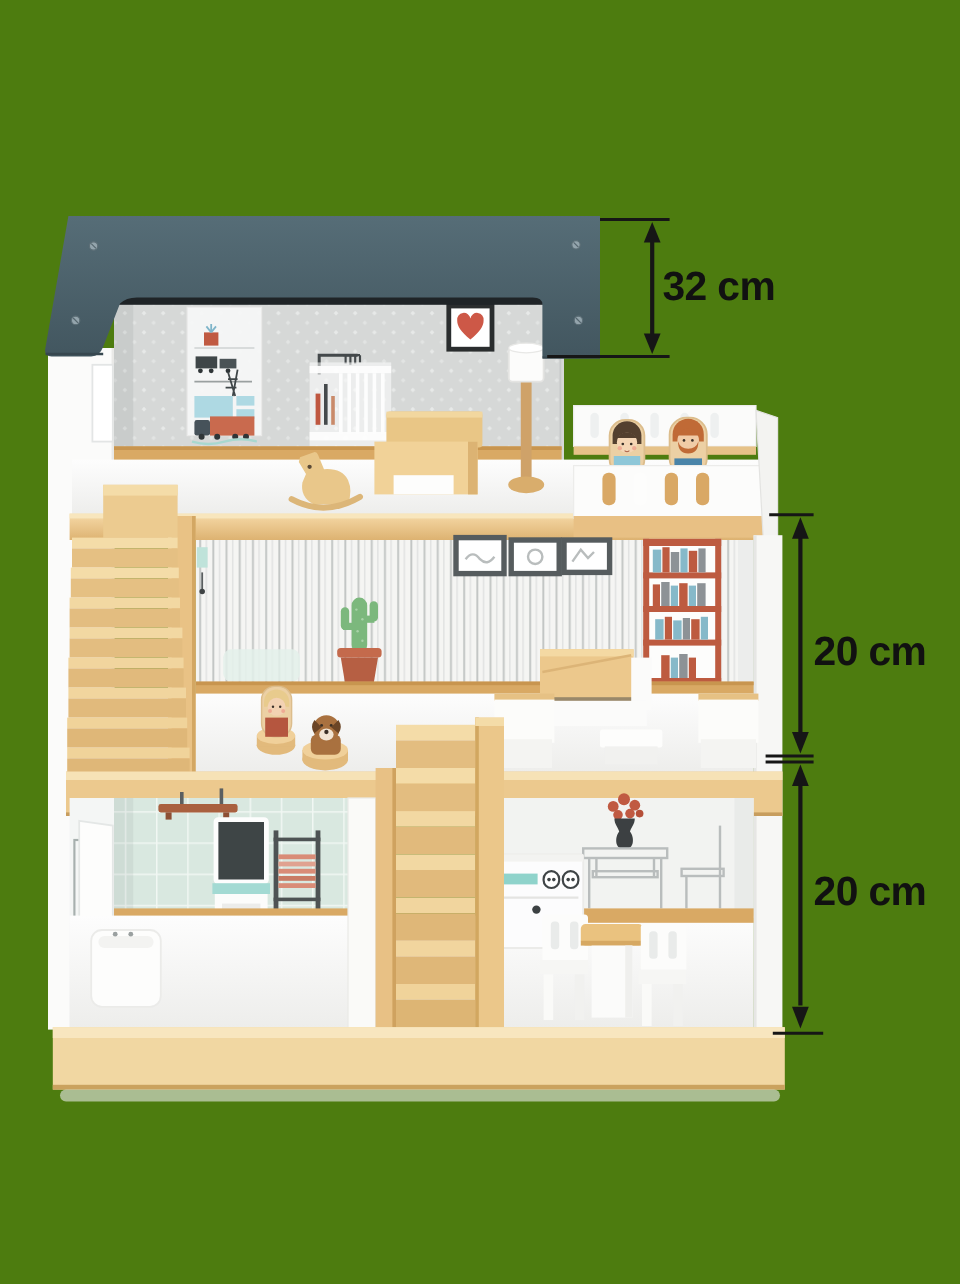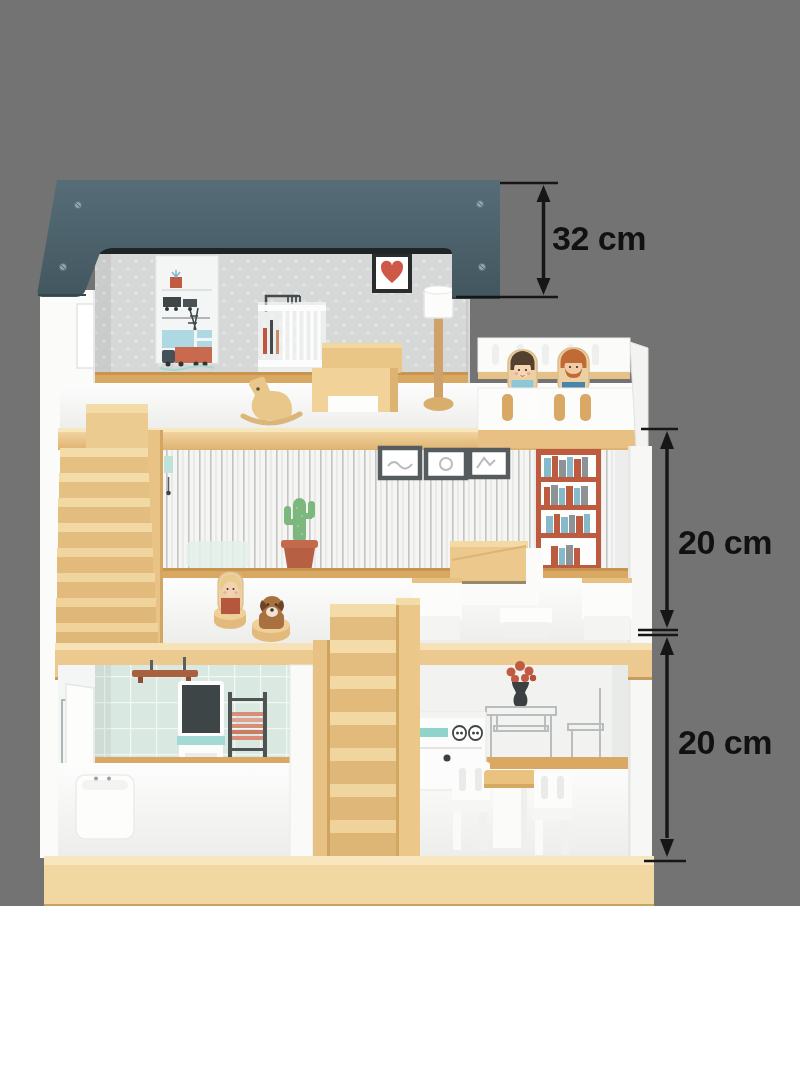--- a/index.html
+++ b/index.html
@@ -1,16 +1,16 @@
 <!DOCTYPE html>
 <html><head>
 <meta charset="utf-8">
 <style>
   html,body{margin:0;padding:0;background:#ffffff;}
-  .canvas{position:relative;width:800px;height:906px;background:#737373;overflow:hidden;
+  .canvas{position:relative;width:800px;height:1070px;background:#4d7c0f;overflow:hidden;
           font-family:"Liberation Sans",sans-serif;}
   svg{position:absolute;left:0;top:0;}
   .dim-label{font-family:"Liberation Sans",sans-serif;font-weight:bold;font-size:34px;fill:#111111;letter-spacing:-0.5px;}
   .printline{stroke:#b9bdbd;stroke-width:2;fill:none;}
 </style>
 </head>
 <body>
 
 <div class="canvas">
 <svg width="800" height="1070" viewBox="0 0 800 1070">

